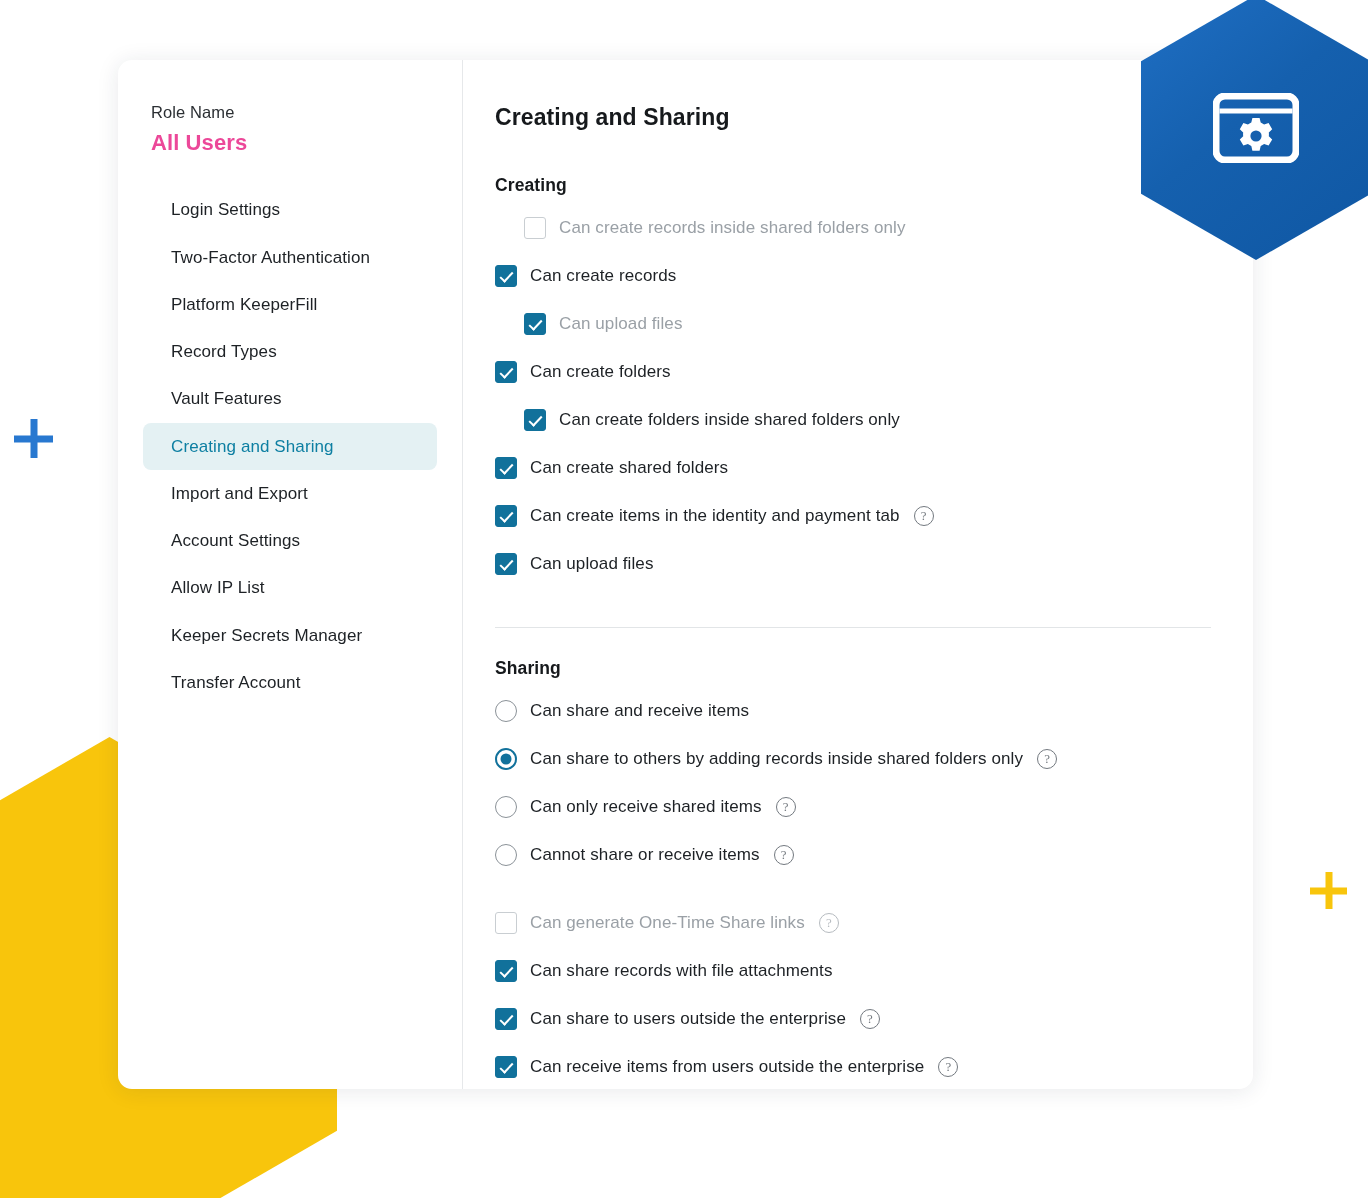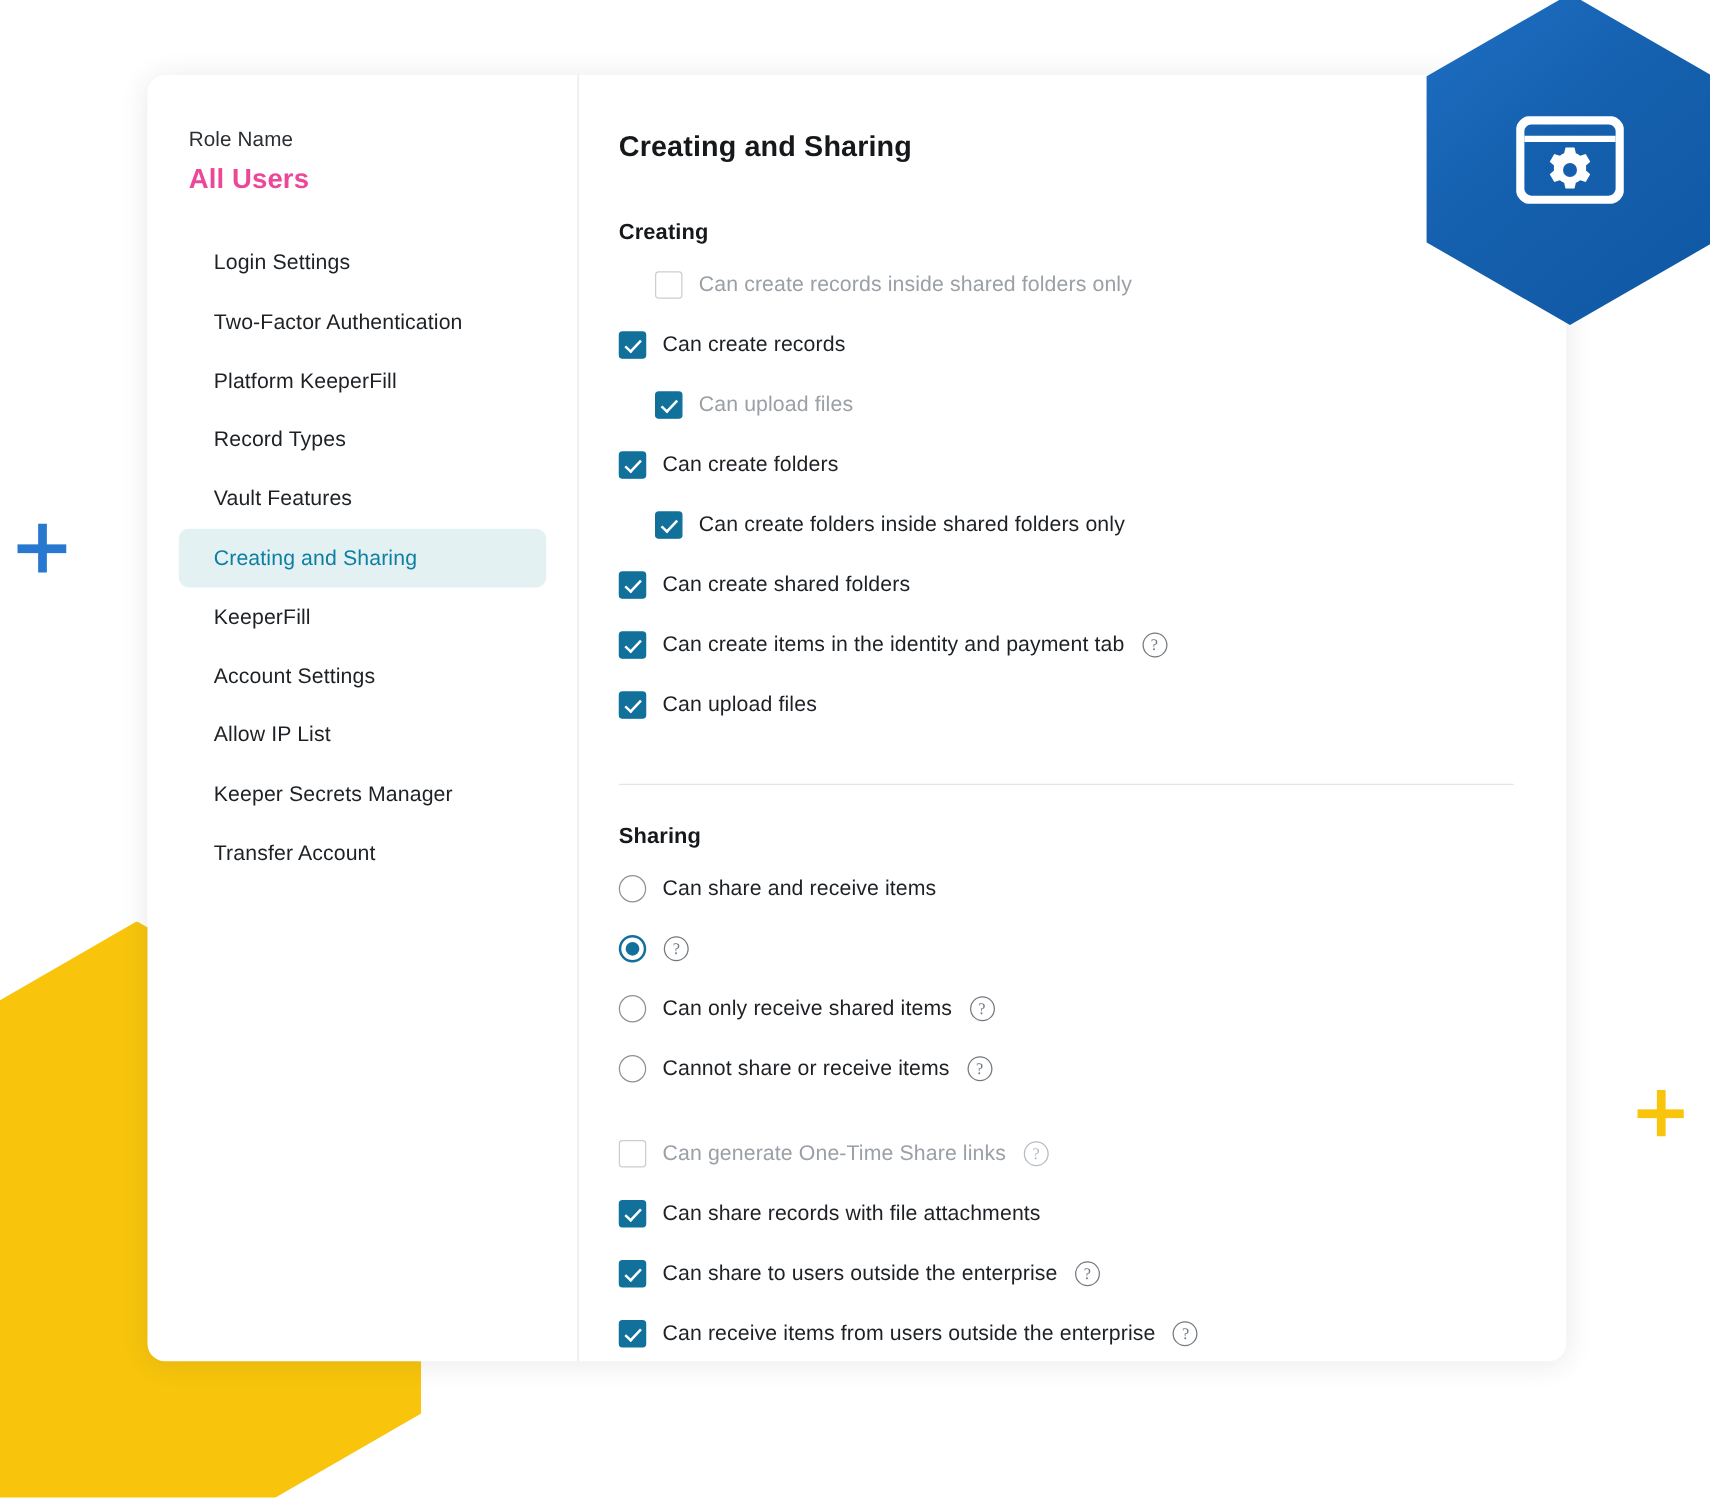--- a/index.html
+++ b/index.html
@@ -254,21 +254,21 @@
   <div class="sidebar">
     <div class="role-label">Role Name</div>
     <div class="role-value">All Users</div>
     <nav class="nav" id="nav">
         <div class="nav-item">Login Settings</div>
         <div class="nav-item">Two-Factor Authentication</div>
         <div class="nav-item">Platform KeeperFill</div>
         <div class="nav-item">Record Types</div>
         <div class="nav-item">Vault Features</div>
         <div class="nav-item active">Creating and Sharing</div>
-        <div class="nav-item">KeeperFill</div>
+        <div class="nav-item">Import and Export</div>
         <div class="nav-item">Account Settings</div>
         <div class="nav-item">Allow IP List</div>
         <div class="nav-item">Keeper Secrets Manager</div>
         <div class="nav-item">Transfer Account</div>
       </nav>
   </div>
 
   <div class="content">
     <h1 class="page-title">Creating and Sharing</h1>
 
@@ -312,20 +312,21 @@
     <div class="divider"></div>
 
     <h2 class="section-title sharing">Sharing</h2>
     <div class="opt-list" id="sharing-radios">
         <div class="opt">
           <span class="rdo off"></span>
           <span class="opt-label">Can share and receive items</span>
         </div>
         <div class="opt">
           <span class="rdo on"></span>
+          <span class="opt-label">Can share to others by adding records inside shared folders only</span>
           <span class="help">?</span>
         </div>
         <div class="opt">
           <span class="rdo off"></span>
           <span class="opt-label">Can only receive shared items</span>
           <span class="help">?</span>
         </div>
         <div class="opt">
           <span class="rdo off"></span>
           <span class="opt-label">Cannot share or receive items</span>

